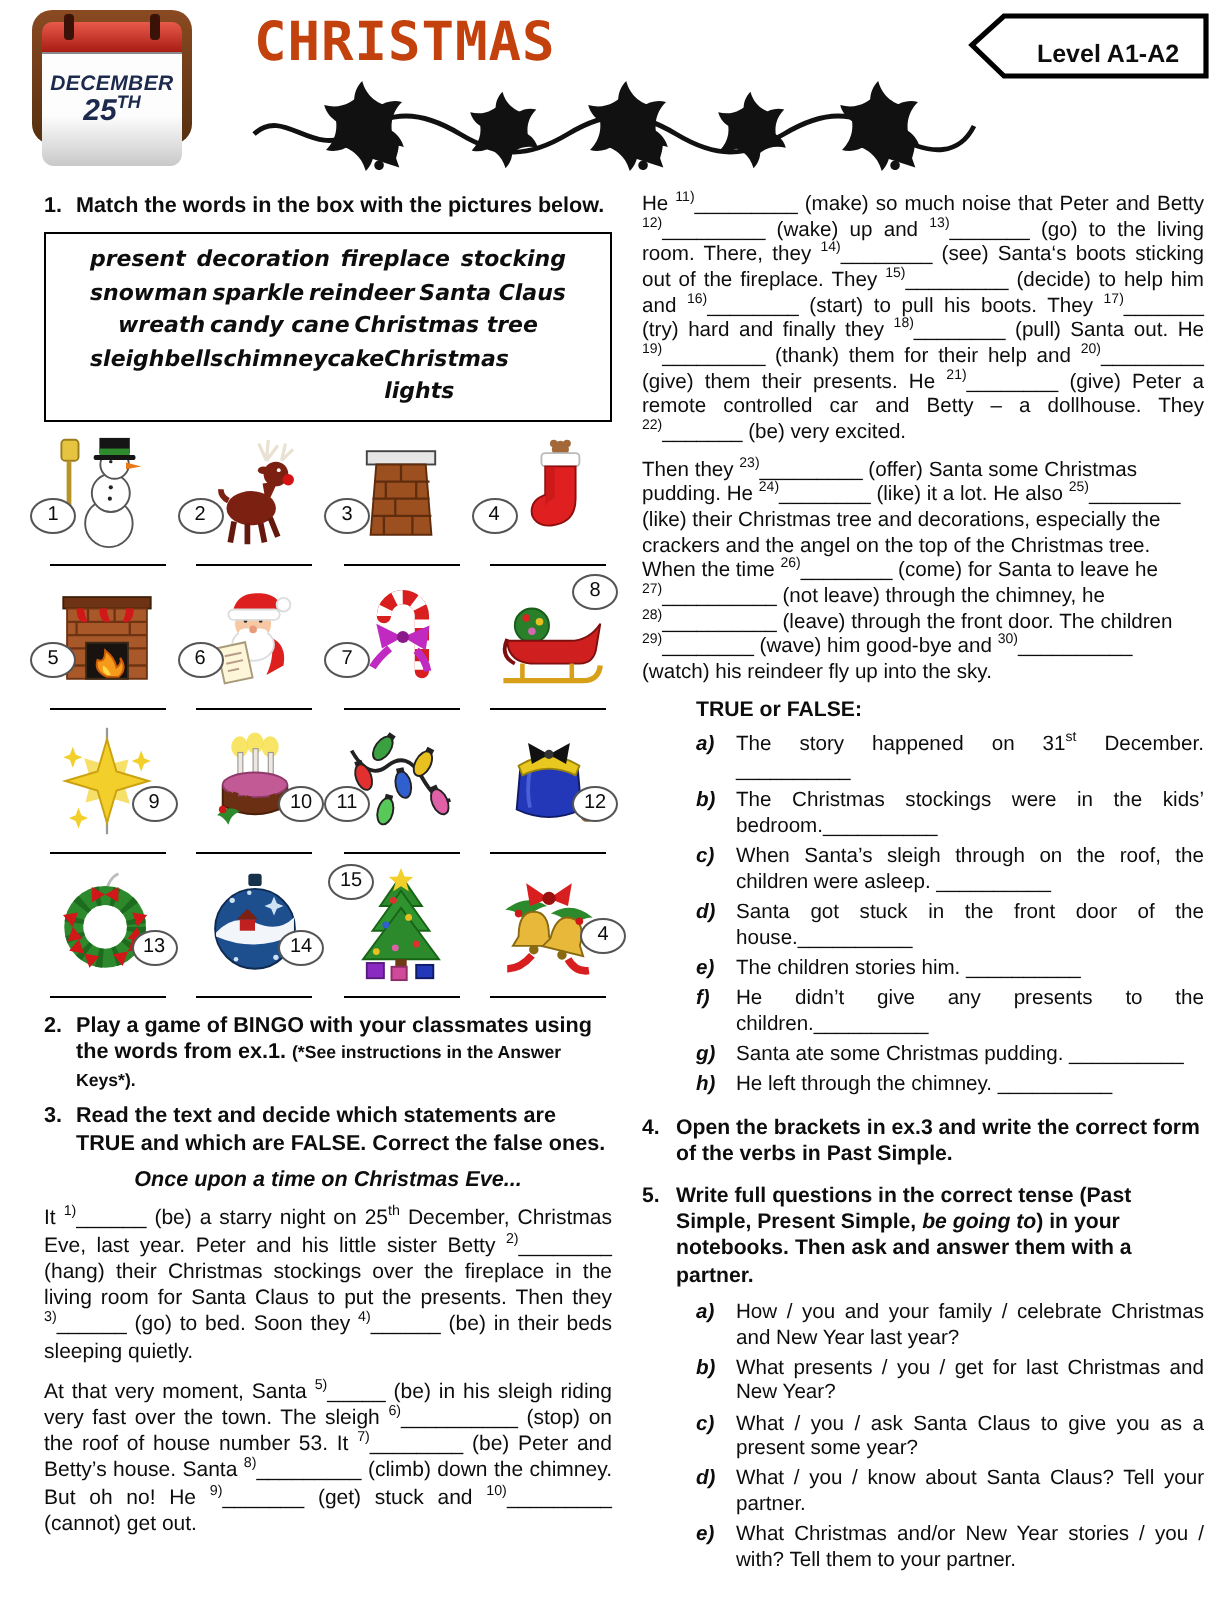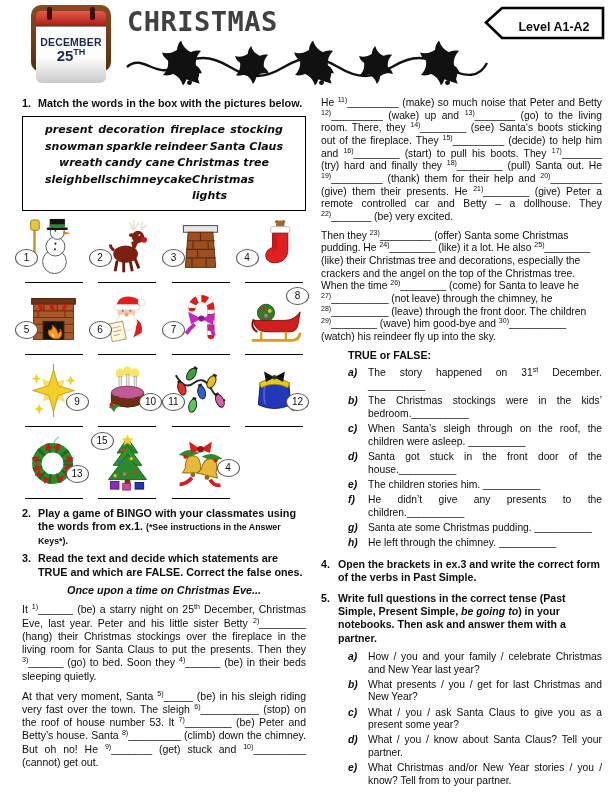--- a/index.html
+++ b/index.html
@@ -1,30 +1,30 @@
 <!DOCTYPE html>
 <html><head>
 <meta charset="utf-8">
 <style>
   html,body{margin:0;padding:0;}
   body{width:611px;height:800px;background:#fff;position:relative;overflow:hidden;
        font-family:"Liberation Sans",sans-serif;color:#0d0d0d;}
   
-  .calendar{position:absolute;left:31px;top:5px;width:80px;height:67px;
-    background:linear-gradient(#8a4a22,#55300f);border-radius:10px;padding:6px 5px 5px;box-sizing:border-box;}
+  .calendar{position:absolute;left:16px;top:5px;width:80px;height:67px;
+    background:linear-gradient(#8a4a22,#55300f);border-radius:10px;padding:6px 5px 5px;box-sizing:border-box;font-style:italic;}
   .cal-band{height:15px;background:linear-gradient(#e85a4a,#a81c14);border-radius:5px 5px 0 0;position:relative;}
   .pin{position:absolute;top:-4px;width:5px;height:13px;background:#3a1208;border-radius:2px;}
   .p1{left:11px}.p2{right:11px}
   .cal-body{height:56px;background:linear-gradient(180deg,#fdfdfd 55%,#c9c9c9);border-radius:0 0 6px 6px;
     text-align:center;color:#1c2a4e;border-top:1px solid #888;}
   .cal-month{font-size:10.5px;font-weight:bold;letter-spacing:.2px;margin-top:9px;}
   .cal-day{font-size:15px;font-weight:bold;line-height:1.1;}
   .cal-day sup{font-size:9px;}
   .page-title{position:absolute;left:127px;top:6px;font-family:"DejaVu Sans Mono",monospace;
-    font-weight:bold;font-size:27px;letter-spacing:.5px;color:#404040;}
+    font-weight:bold;font-size:27px;letter-spacing:.5px;color:#c2410c;}
   .garland{position:absolute;left:124px;top:37px;}
   .level{position:absolute;left:484px;top:6px;width:122px;height:34px;}
   .level svg{position:absolute;left:0;top:0;}
   .level span{position:absolute;left:22px;top:4px;width:96px;height:33px;display:flex;align-items:center;
     justify-content:center;font-weight:bold;font-size:12.5px;}
   
   .content{display:flex;gap:15px;padding:97px 9px 0 22px;box-sizing:border-box;}
   .col-l{width:284px;flex:none;}
   .col-r{flex:1;min-width:0;}
   
@@ -376,20 +376,36 @@
             <g transform="translate(41,44) rotate(-40)">
                 <polygon points="0,0 -7,-4 -7,4"></polygon>
                 <polygon points="0,0 7,-4 7,4"></polygon>
               </g>
           </g>
         </svg>
         <span class="badge br">13</span>
         <div class="ansline"></div>
       </div>
 
+      <div class="pic">
+        <svg viewBox="0 0 60 60">
+          <rect x="26.5" y="3" width="7" height="6.5" rx="1.5" fill="#16324a"></rect>
+          <circle cx="30" cy="32" r="21" fill="#1d4f8e" stroke="#0e2a50"></circle>
+          <path d="M9.5,34 q9,-10 21,-5 q12,5 20,-3 v9 q-20,10 -41,1 z" fill="#f2f6fa"></path>
+          <rect x="22" y="27" width="8" height="6" fill="#c02020"></rect>
+          <polygon points="20.5,27 31.5,27 26,21.5" fill="#7c2012"></polygon>
+          <polygon points="40,15 41.5,18.5 45,20 41.5,21.5 40,25 38.5,21.5 35,20 38.5,18.5" fill="#cfe2f4"></polygon>
+          <circle cx="18" cy="17" r="1.4" fill="#cfe2f4"></circle>
+            <circle cx="27" cy="13" r="1.2" fill="#cfe2f4"></circle>
+          <circle cx="41" cy="47" r="1.4" fill="#cfe2f4"></circle>
+            <circle cx="20" cy="48" r="1.2" fill="#cfe2f4"></circle>
+        </svg>
+        <span class="badge br">14</span>
+        <div class="ansline"></div>
+      </div>
 
       <div class="pic">
         <svg viewBox="0 0 60 60">
           <polygon points="30,4 41,20 19,20" fill="#2c8a2c" stroke="#176417"></polygon>
           <polygon points="30,12 45,33 15,33" fill="#2f942f" stroke="#176417"></polygon>
           <polygon points="30,21 50,48 10,48" fill="#2c8a2c" stroke="#176417"></polygon>
           <polygon points="30,0 31.8,4.5 36.4,4.8 32.9,7.7 34.1,12.2 30,9.6 25.9,12.2 27.1,7.7 23.6,4.8 28.2,4.5" fill="#f2cf2a"></polygon>
           <circle cx="26" cy="17" r="1.8" fill="#e23030"></circle>
             <circle cx="34" cy="26" r="1.8" fill="#e8c020"></circle>
           <circle cx="22" cy="30" r="1.8" fill="#3060d0"></circle>
@@ -504,16 +520,16 @@
     <div class="li">
       <span class="letter">c)</span>
       <span class="txt">What / you / ask Santa Claus to give you as a present some year?</span>
     </div>
     <div class="li">
       <span class="letter">d)</span>
       <span class="txt">What / you / know about Santa Claus? Tell your partner.</span>
     </div>
     <div class="li">
       <span class="letter">e)</span>
-      <span class="txt">What Christmas and/or New Year stories / you / know? Tell from to your partner.</span>
+      <span class="txt">What Christmas and/or New Year stories / you / with? Tell them to your partner.</span>
     </div>
   </div>
 </div>
 
 </body></html>

